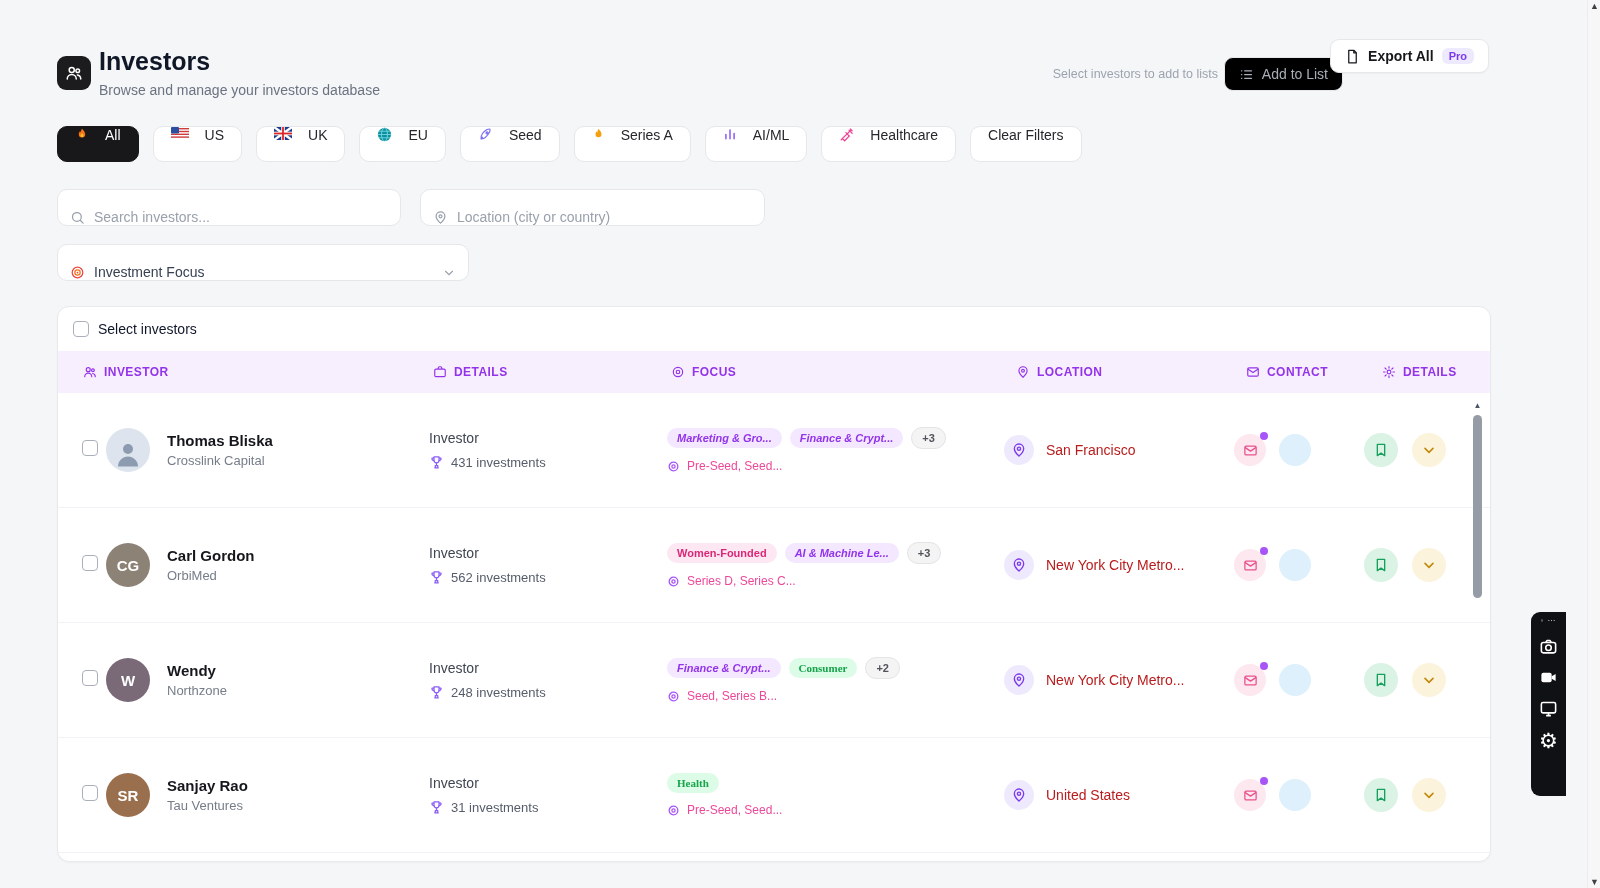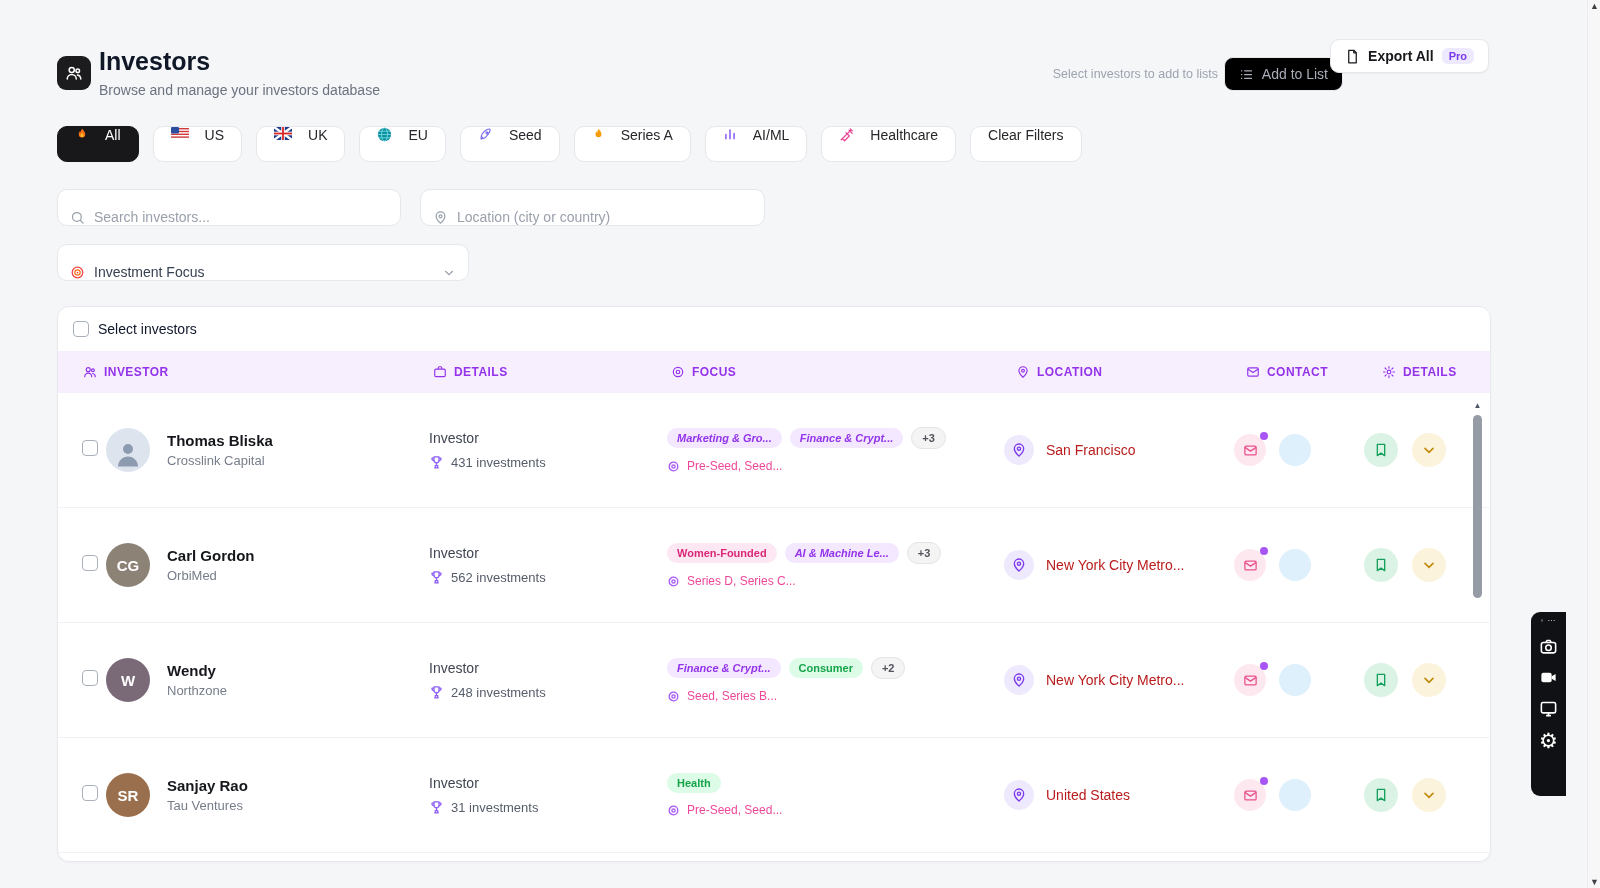--- a/index.html
+++ b/index.html
@@ -72,21 +72,21 @@
 
   .det-type { font-size:14px; color:#3f4551; }
   .det-line { display:flex; align-items:center; gap:7px; margin-top:9px; color:#8b5cf6; }
   .det-line svg { width:15px; height:15px; }
   .det-count { font-size:13px; color:#565d6a; }
 
   .tags { display:flex; align-items:center; gap:8px; flex-wrap:wrap; }
   .tag { font-size:11px; font-weight:600; padding:4px 10px; border-radius:999px; white-space:nowrap; }
   .tag-purple { background:#f3e8ff; color:#9333ea;font-style:italic; }
   .tag-pink   { background:#fce7f3; color:#db2777; }
-  .tag-green  { background:#dcfce7; color:#16a34a; }
+  .tag-green  { background:#dcfce7; color:#16a34a;font-family:Liberation Serif, serif; }
   .tag-more   { background:#f4f4f5; color:#52525b; border:1px solid #e4e4e7; }
   .stage-line { display:flex; align-items:center; gap:7px; margin-top:10px; color:#a855f7; }
   .stage-line svg { width:13px; height:13px; }
   .stage-text { font-size:12px; color:#ec4899; }
 
   .cell-location { display:flex; align-items:center; gap:12px; }
   .pin-wrap { width:30px; height:30px; border-radius:50%; background:#efe9fd; color:#7c3aed;
     display:flex; align-items:center; justify-content:center; flex:0 0 30px; }
   .pin-wrap svg { width:16px; height:16px; }
   .loc-text { font-size:14px; font-weight:500; color:#b91c1c; }

